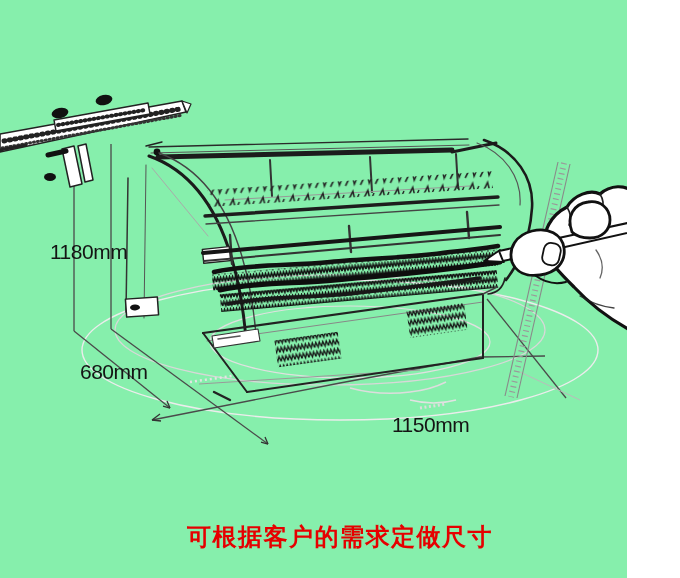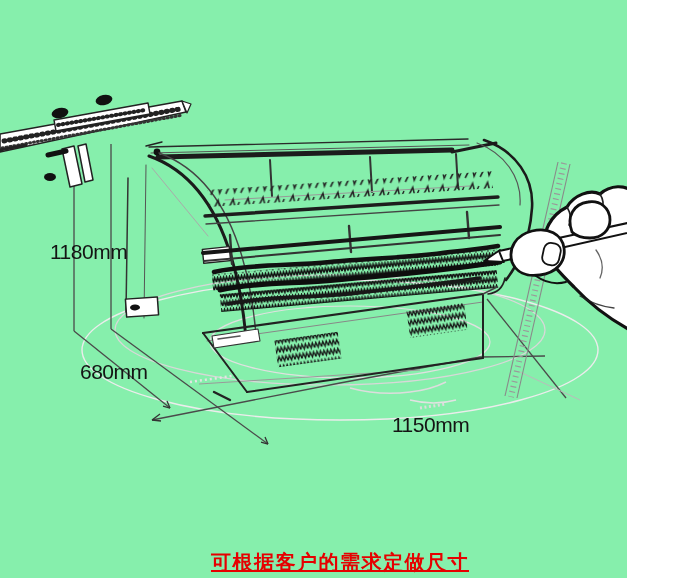--- a/index.html
+++ b/index.html
@@ -9,24 +9,23 @@
   }
   .stage svg{position:absolute;left:0;top:0;}
   .dim-label{
     position:absolute;color:#141414;font-size:21px;letter-spacing:-0.5px;
     white-space:nowrap;
   }
   .dim-height{left:50px;top:240px;}
   .dim-depth{left:80px;top:360px;}
   .dim-width{left:392px;top:383px;margin-top:30px;}
   .caption{
-    position:absolute;left:0;top:549px;width:680px;text-align:center;
-    color:#e60000;font-size:20px;font-weight:bold;letter-spacing:1.5px;
+    position:absolute;left:0;top:521px;width:680px;text-align:center;
+    color:#e60000;font-size:24px;font-weight:bold;letter-spacing:1.5px;
     white-space:nowrap;
-    text-decoration:underline;
   }
 </style>
 </head>
 <body>
 
 <div class="stage">
 
 <svg width="680" height="578" viewBox="0 0 680 578">
   <defs>
     <pattern id="zzv" width="7" height="9" patternUnits="userSpaceOnUse">

